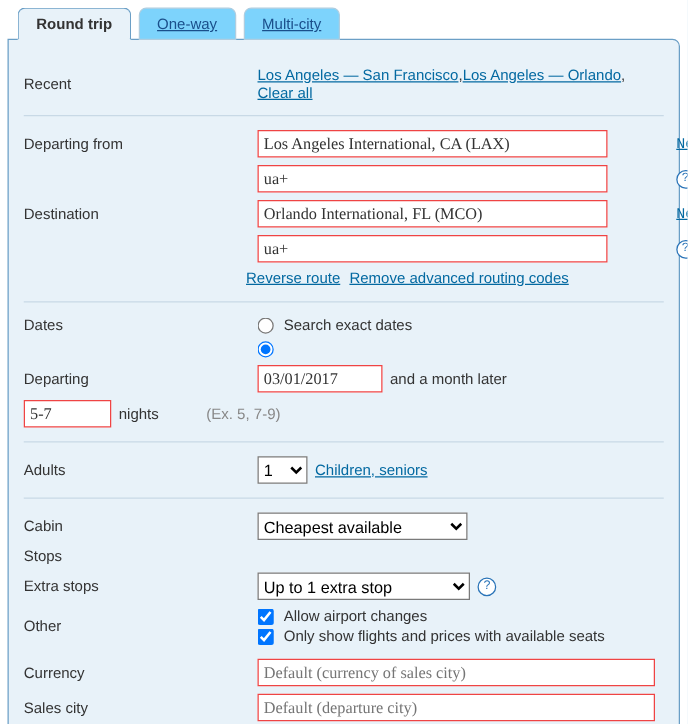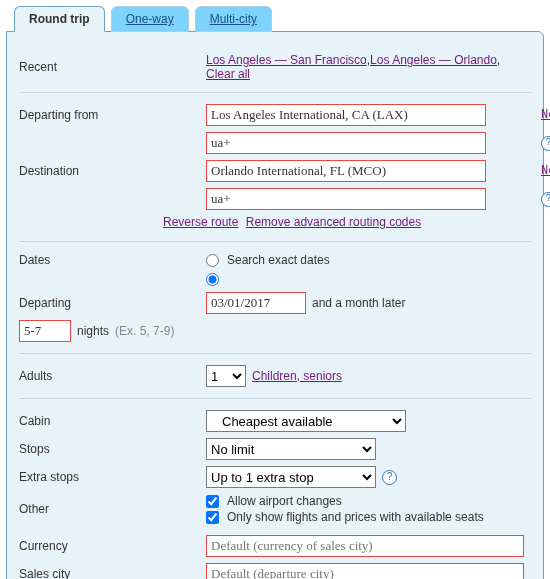--- a/index.html
+++ b/index.html
@@ -35,56 +35,56 @@
     background:#e8f2f9;
     padding:10px 12px 12px 12px;
     position:relative;
     z-index:1;
   }
   .section { border-top:1px solid #c8d9e6; padding:8px 0 4px 0; margin-top:4px; }
   .section:first-child{border-top:none; padding-top:4px;}
   .row { display:flex; align-items:center; padding:3px 0;gap:47px; }
   .label { width:140px; flex-shrink:0; color:#333;}
   .content { flex:1; display:flex; align-items:center; gap:6px; flex-wrap:wrap;}
-  a.link { color:#701a75; text-decoration:underline; cursor:pointer; }
+  a.link { color:#0369a1; text-decoration:underline; cursor:pointer; }
   input[type=text] {
     font-family: Liberation Serif, serif;
     font-size:13px;
     padding:2px 4px;
     border:1px solid #ef4444;
     background:#fff;
     height:22px;
     color:#333;
   }
   .wide { width:280px; }
   .boxed { border:2px solid #d90000; }
   select {
     font-family: Verdana, Arial, sans-serif;
     font-size:13px;
     border:1px solid #7a7a7a;
     background:#fff;
     height:22px;
   }
   .date-input{ width:100px;}
-  .stay-input{ width:52px;}
+  .stay-input{ width:70px;}
   .nearby-col{ width:54px; text-align:right; padding-left:8px;font-family:Liberation Mono, monospace;}
   .help {
     display:inline-flex; align-items:center; justify-content:center;
     width:15px;height:15px;border:1px solid #2a74b8;border-radius:50%;
     color:#2a74b8;font-size:10px;background:#fff;cursor:pointer;line-height:1;
   }
-  .muted{color:#888;}
+  .muted{color:#888;margin-left:32px;}
   .search-row{display:flex; justify-content:flex-end; padding-top:8px;}
   .stops-select{width:170px;}
-  .cabin-select{width:200px;padding-left:11px;}
+  .cabin-select{width:168px;}
   .adults-select{width:40px;}
   .cur-input{width:318px;}
   input[type=radio],input[type=checkbox]{margin:0 4px 0 0; vertical-align:middle;}
   .opt-line{display:flex;align-items:center;gap:4px;}
-  .right-links{display:flex; justify-content:flex-start; gap:0; padding:2px 76px 4px 140px;}
+  .right-links{display:flex; justify-content:flex-end; gap:0; padding:2px 76px 4px 140px;}
   .right-links a{margin-left:4px;}
 </style>
 </head>
 <body>
 
 <div class="tabs">
   <div class="tab active">Round trip</div>
   <div class="tab">One-way</div>
   <div class="tab">Multi-city</div>
 </div>
@@ -189,25 +189,20 @@
     <div class="row">
       <div class="label">Cabin</div>
       <div class="content">
         <select class="cabin-select">
           <option>Cheapest available</option>
         </select>
       </div>
     </div>
     <div class="row">
       <div class="label">Stops</div>
-      <div class="content">
-        <select class="stops-select">
-          <option>No limit</option>
-        </select>
-      </div>
     </div>
     <div class="row">
       <div class="label">Extra stops</div>
       <div class="content">
         <select class="stops-select">
           <option>Up to 1 extra stop</option>
         </select>
         <span class="help">?</span>
       </div>
     </div>

